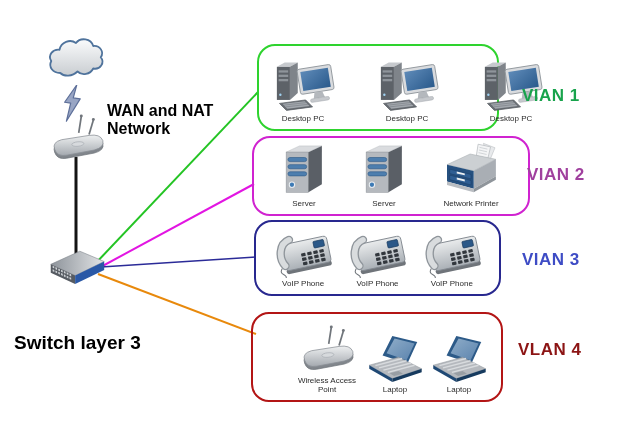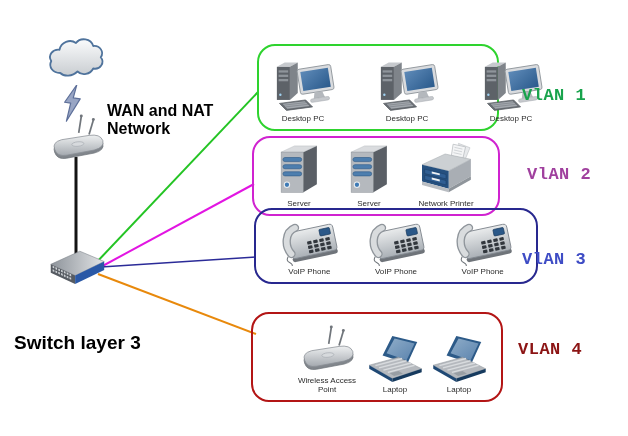--- a/index.html
+++ b/index.html
@@ -7,21 +7,21 @@
           font-family:"Liberation Sans",sans-serif;}
   .abs{position:absolute;}
   .links{position:absolute;left:0;top:0;width:628px;height:436px;pointer-events:none;}
   .serif{font-family:Liberation Sans, sans-serif;font-weight:bold;color:#000;}
   .wan-label{left:107px;top:102px;width:130px;font-size:16px;line-height:1.15;}
   .switch-label{left:14px;top:296px;width:160px;font-size:19px;margin-top:36px;}
   .vlan-box{position:absolute;box-sizing:border-box;border:2px solid #888;border-radius:18px;
             display:flex;justify-content:space-around;align-items:flex-end;padding:6px 10px 5px;}
   .device{display:flex;flex-direction:column;align-items:center;}
   .devlabel{font-size:8px;color:#2b2b2b;text-align:center;line-height:1.2;max-width:72px;margin-top:1px;}
-  .vlan-name{position:absolute;font-family:Liberation Mono, monospace;font-weight:bold;
+  .vlan-name{position:absolute;font-family:Liberation Sans, sans-serif;font-weight:bold;
              font-size:17px;letter-spacing:.5px;white-space:nowrap;}
   .devicon{display:block;}
 </style>
 </head>
 <body>
 
 <svg width="0" height="0" style="position:absolute" aria-hidden="true">
   <defs>
     <linearGradient id="gCloud" x1="0" y1="0" x2="0" y2="1">
       <stop offset="0" stop-color="#fafbfc"></stop>
@@ -212,42 +212,42 @@
       <div class="devlabel">Desktop PC</div>
     </div>
     <div class="device">
       <svg class="devicon" width="68" height="54">
           <use href="#icon-pc" width="68" height="54"></use>
         </svg>
       <div class="devlabel">Desktop PC</div>
     </div>
   </div>
 
-  <div class="vlan-box" style="left: 252px; top: 136px; width: 248px; height: 80px; border-color: rgb(208, 35, 208);">
+  <div class="vlan-box" style="left: 252px; top: 136px; width: 278px; height: 80px; border-color: rgb(208, 35, 208);">
     <div class="device">
       <svg class="devicon" width="50" height="56">
           <use href="#icon-server" width="50" height="56"></use>
         </svg>
       <div class="devlabel">Server</div>
     </div>
     <div class="device">
       <svg class="devicon" width="50" height="56">
           <use href="#icon-server" width="50" height="56"></use>
         </svg>
       <div class="devlabel">Server</div>
     </div>
     <div class="device">
       <svg class="devicon" width="64" height="56">
           <use href="#icon-printer" width="64" height="56"></use>
         </svg>
       <div class="devlabel">Network Printer</div>
     </div>
   </div>
 
-  <div class="vlan-box" style="left: 254px; top: 208px; width: 284px; height: 76px; border-color: rgb(40, 40, 143);">
+  <div class="vlan-box" style="left: 254px; top: 220px; width: 247px; height: 76px; border-color: rgb(40, 40, 143);">
     <div class="device">
       <svg class="devicon" width="66" height="46">
           <use href="#icon-phone" width="66" height="46"></use>
         </svg>
       <div class="devlabel">VoIP Phone</div>
     </div>
     <div class="device">
       <svg class="devicon" width="66" height="46">
           <use href="#icon-phone" width="66" height="46"></use>
         </svg>

